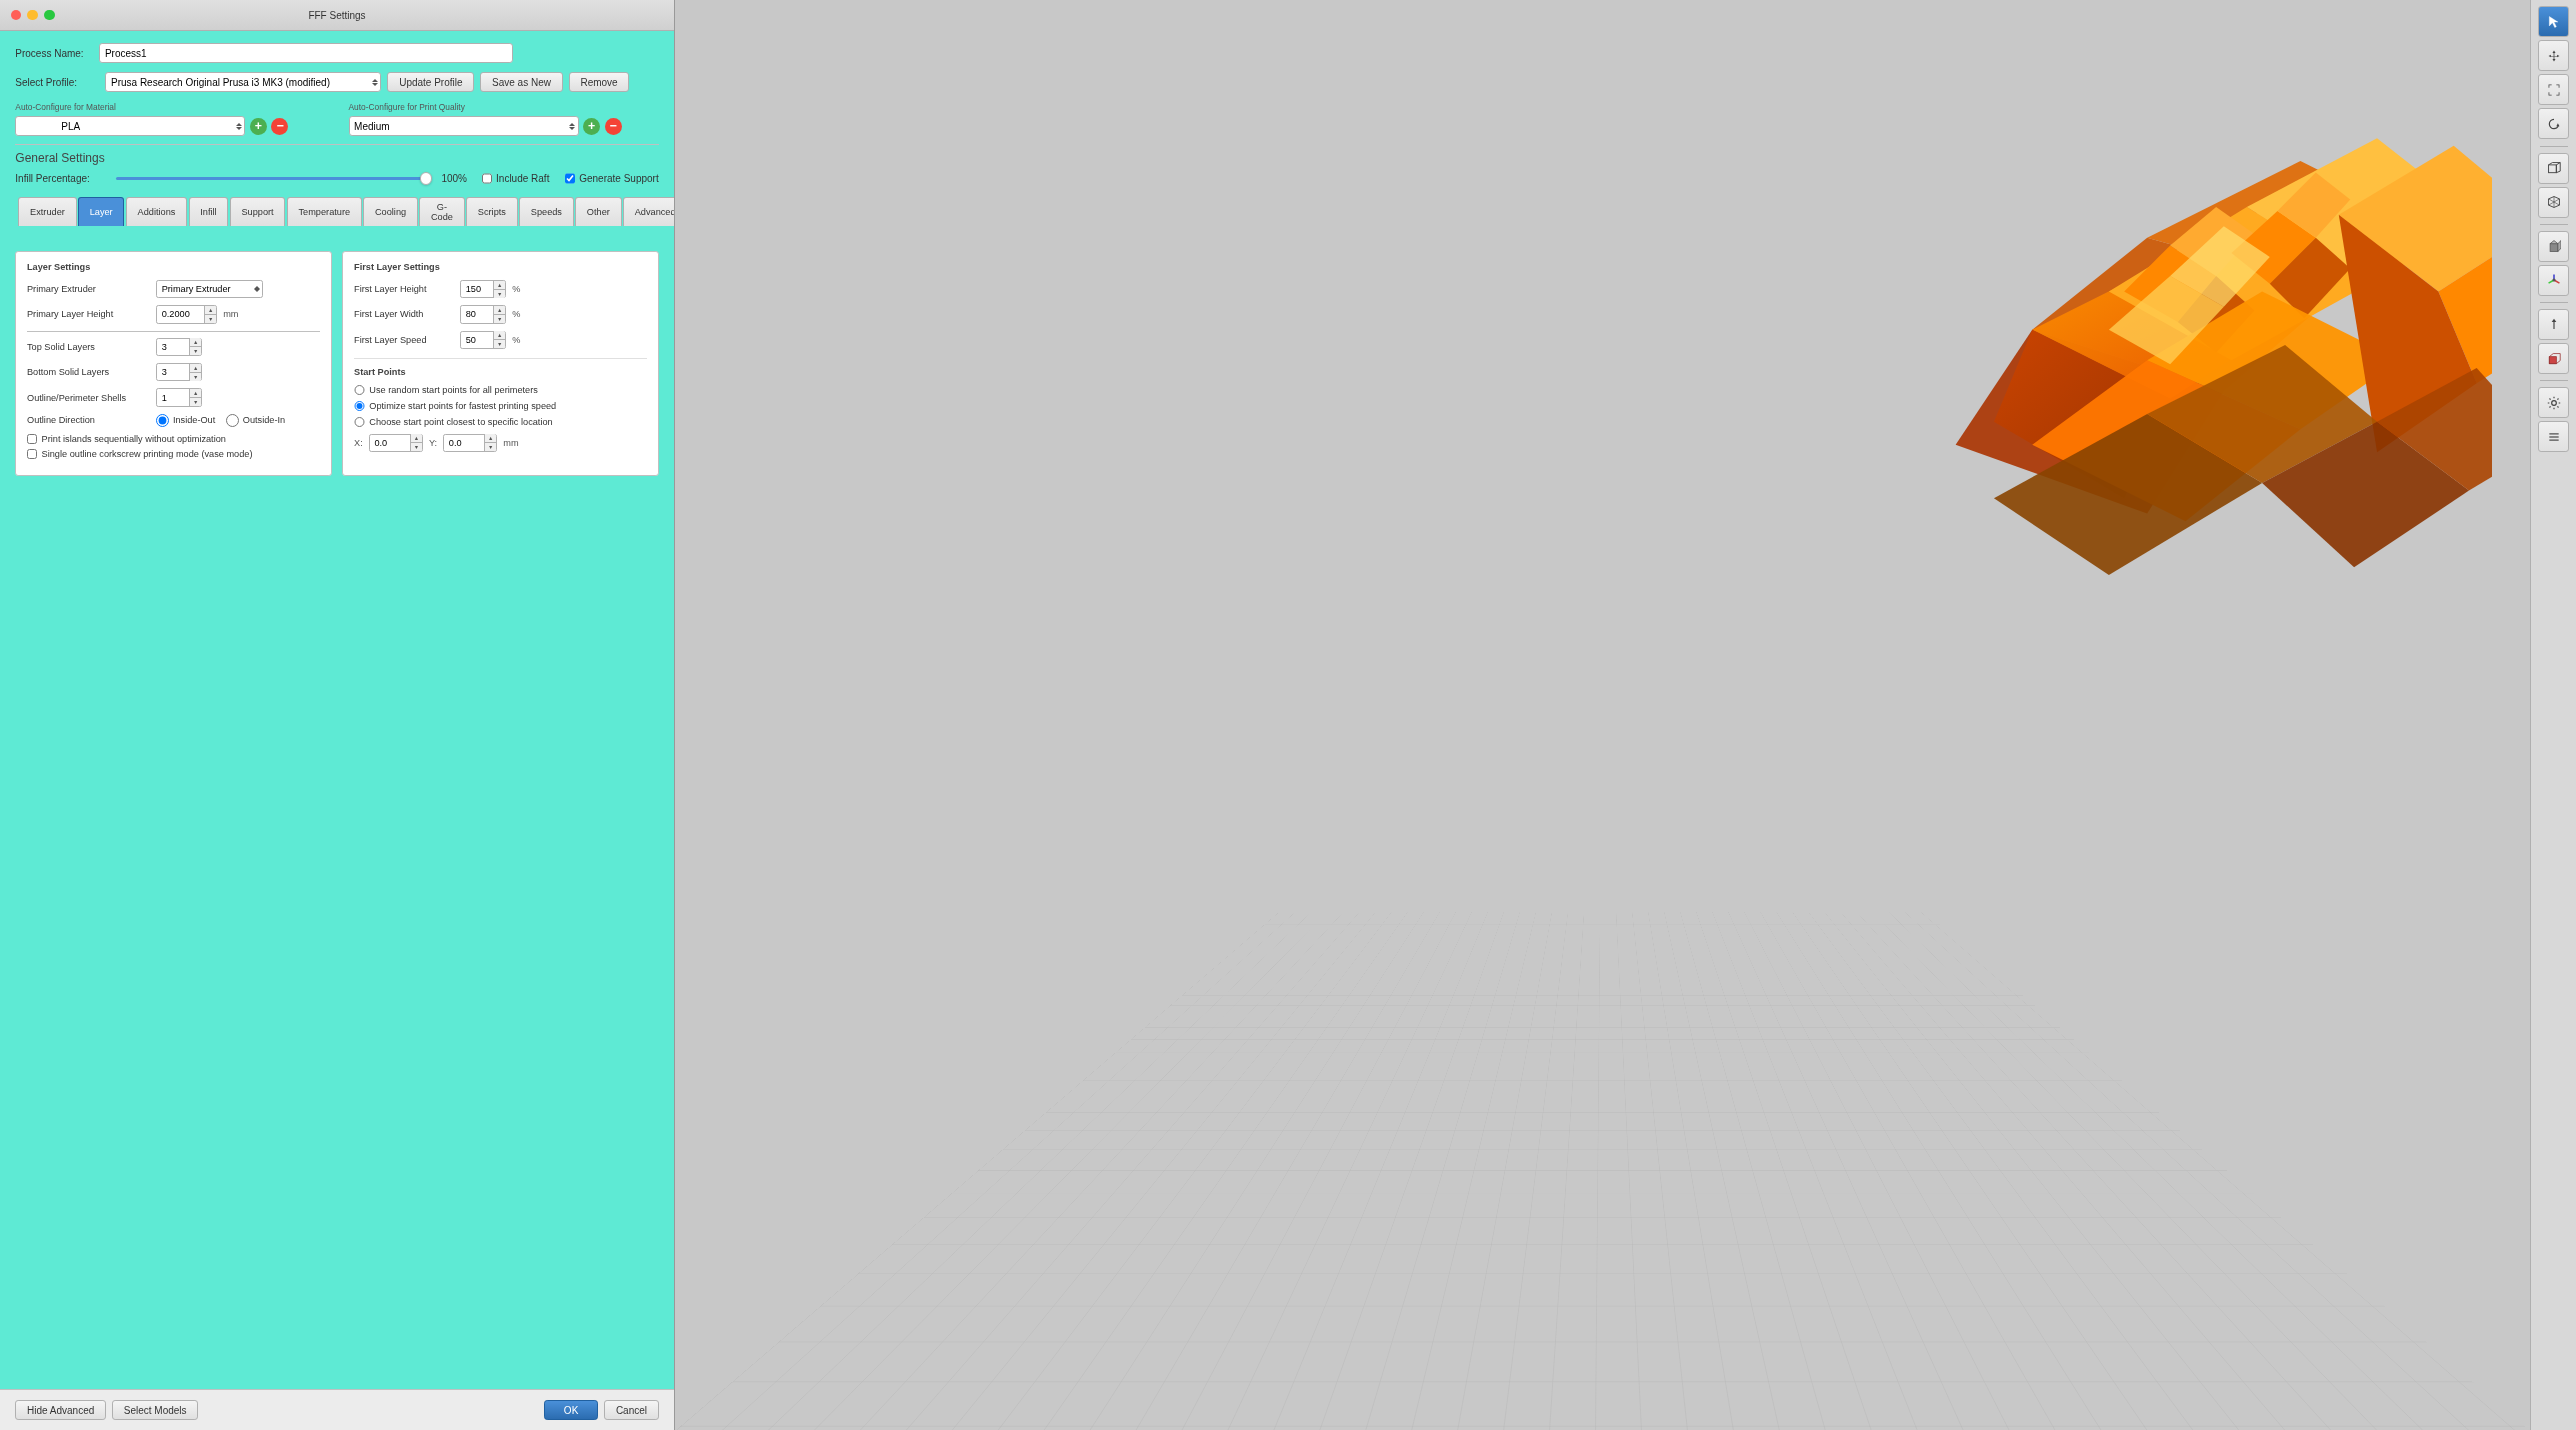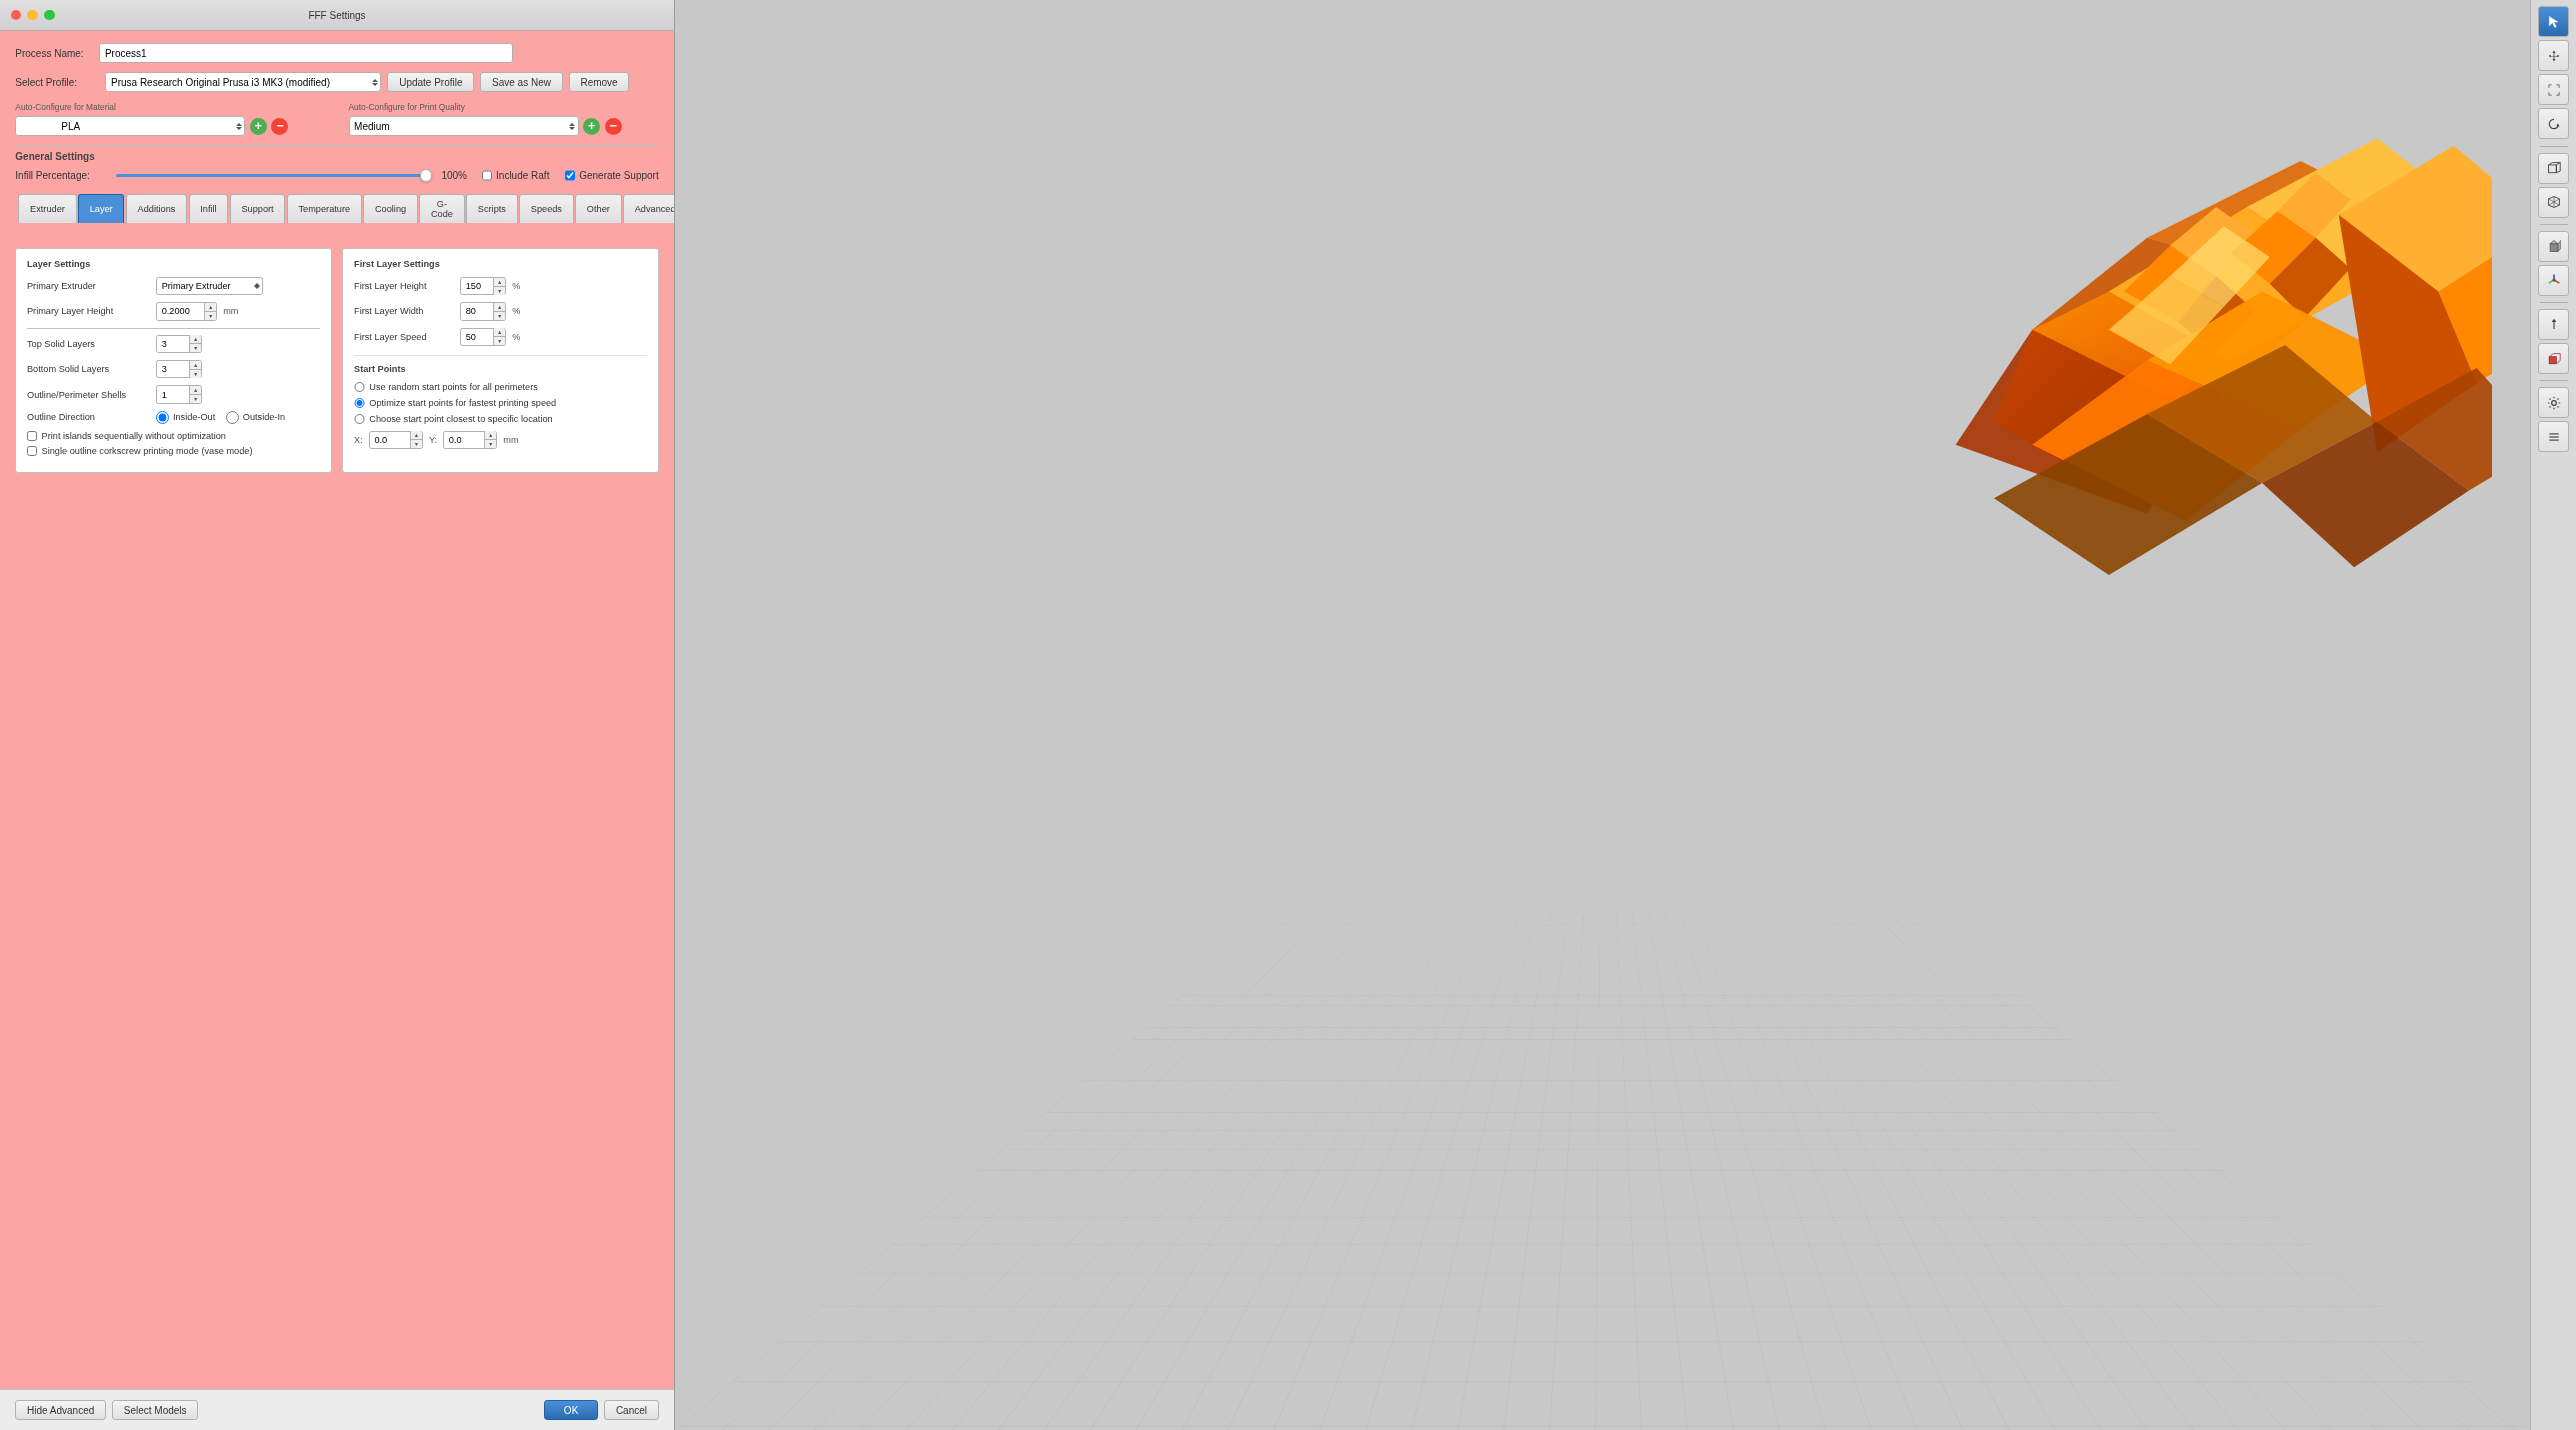--- a/index.html
+++ b/index.html
@@ -10,21 +10,21 @@
       width: 2576px;
       height: 1431px;
       overflow: hidden;
       display: flex;
     }
 
     
     .dialog-panel {
       width: 675px;
       height: 1431px;
-      background: #fca5a5;
+      background: #5eead4;
       display: flex;
       flex-direction: column;
       border-right: 0.8px solid #999;
       position: relative;
     }
 
     
     .title-bar {
       background: linear-gradient(to bottom, #e0e0e0, #d0d0d0);
       height: 31px;
@@ -180,22 +180,22 @@
       flex: 1;
     }
     .material-row {
       display: flex;
       align-items: center;
       gap: 4.6px;
     }
 
     
     .general-settings-label {
-      font-size: 10px;
-      font-weight: 700;
+      font-size: 12px;
+      font-weight: 400;
       color: #444;
       margin-bottom: 6.1px;
     }
     .infill-row {
       display: flex;
       align-items: center;
       gap: 9.2px;
       margin-bottom: 10.7px;
     }
     .infill-label {

